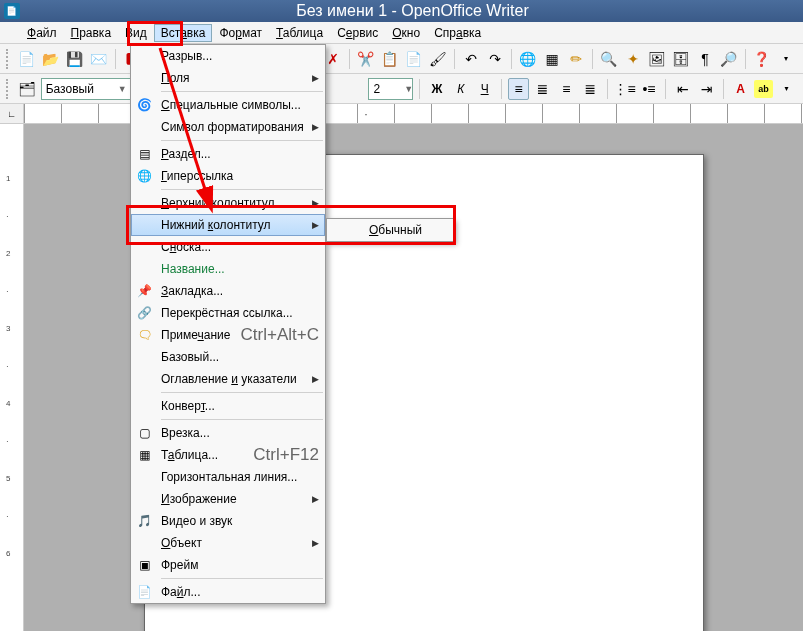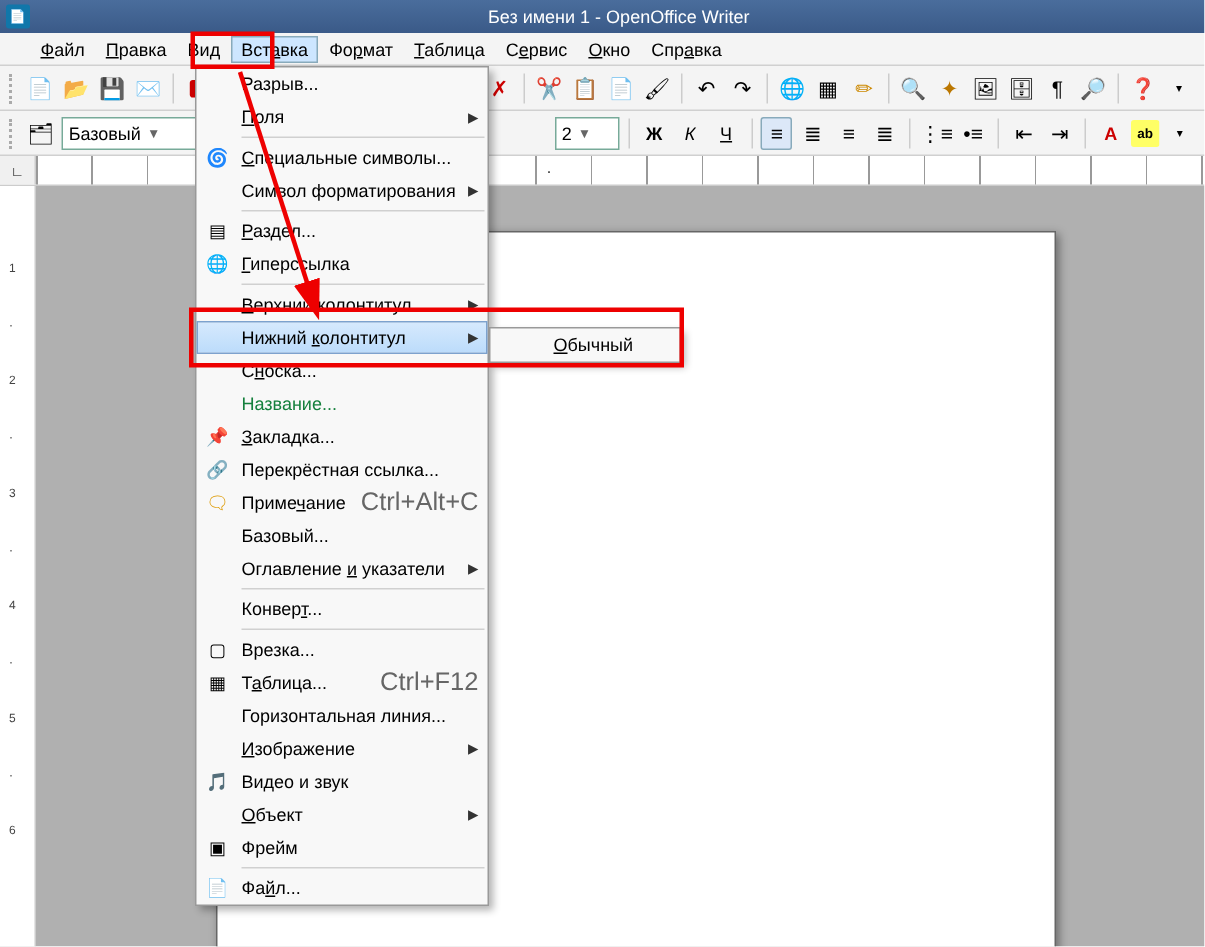--- a/index.html
+++ b/index.html
@@ -1,33 +1,33 @@
 <!DOCTYPE html>
 <html><head>
 <meta charset="utf-8">
 <style>
 * { margin: 0; padding: 0; box-sizing: border-box; font-family: "Segoe UI", Tahoma, sans-serif; font-size: 12px; }
 body { background: #fff; width: 803px; height: 631px; overflow: hidden; position: relative; }
 
 .titlebar { background: linear-gradient(#4a6d9c, #3a5a88); height: 22px; display: flex; align-items: center; color: #fff; padding: 0 4px; }
 .titlebar .app-icon { width: 16px; height: 16px; background: #17a; border-radius: 2px; margin-right: 6px; display:flex;align-items:center;justify-content:center;font-size:9px;}
-.titlebar .title { flex: 1; text-align: center; font-size: 12px; }
+.titlebar .title { flex: 1; text-align: center; font-size: 16px; }
 
 .menubar { background: #f4f4f4; border-bottom: 1px solid #d0d0d0; height: 22px; display: flex; align-items: center; padding: 0 20px; }
 .menubar .menu-item { padding: 2px 7px; cursor: default; }
 .menubar .menu-item u { text-decoration: underline; }
 .menubar .menu-item.open { background: #cde6ff; border: 1px solid #8ab; padding: 1px 6px; }
 
 .toolbar { background: #f4f4f4; border-bottom: 1px solid #d0d0d0; height: 30px; display: flex; align-items: center; padding: 0 6px; gap: 2px; }
 .tb-btn { width: 22px; height: 22px; display: flex; align-items: center; justify-content: center; border: 1px solid transparent; border-radius: 2px; cursor: default; font-size: 14px;}
 .tb-sep { width: 1px; height: 20px; background: #ccc; margin: 0 3px; }
 .tb-handle { width: 6px; height: 20px; border-left: 2px dotted #aaa; margin-right: 2px; }
 
 .toolbar2 { background: #f4f4f4; border-bottom: 1px solid #d0d0d0; height: 30px; display: flex; align-items: center; padding: 0 6px; gap: 3px; }
-.combo { height: 22px; border: 1px solid #7a9; background: #fff; display: flex; align-items: center; padding: 0 4px; font-size: 12px;}
+.combo { height: 22px; border: 1px solid #7a9; background: #fff; display: flex; align-items: center; padding: 0 4px; font-size: 12px; gap: 20px;}
 .combo .arrow { margin-left: 4px; font-size: 9px; color: #666; }
 .style-combo { width: 150px; }
 .size-combo { width: 45px; }
 
 .ruler { background: #fff; border-bottom: 1px solid #ccc; height: 20px; display: flex; }
 .ruler .corner { width: 24px; border-right: 1px solid #ccc; background:#f0f0f0; display:flex;align-items:center;justify-content:center;font-size:9px;}
 .ruler .hr { flex:1; position: relative; background: repeating-linear-gradient(90deg, #999 0 1px, transparent 1px 37px); font-size:8px; color:#444; overflow:hidden;}
 .ruler .hr .tick { position: absolute; top: 3px; }
 
 .workarea { display: flex; height: calc(631px - 22px - 22px - 30px - 30px - 20px); background: #b0b0b0; }

